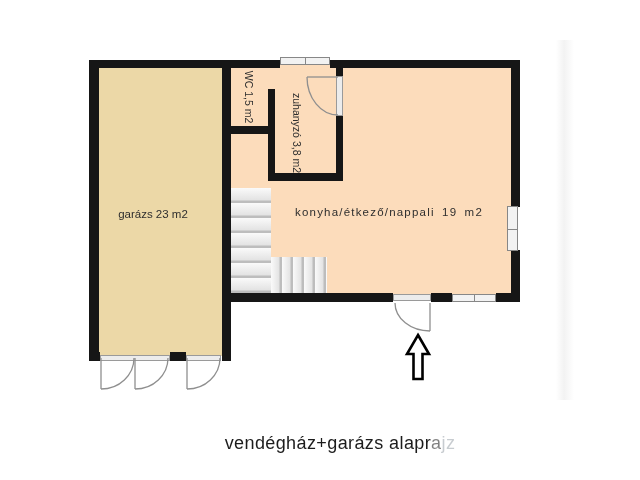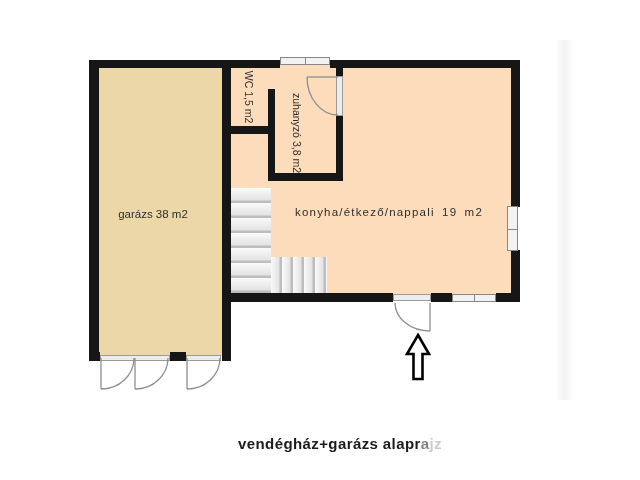--- a/index.html
+++ b/index.html
@@ -52,21 +52,21 @@
 
   .room-label{position:absolute;color:var(--label_text);font-size:11.5px;white-space:nowrap;
     transform:translate(-50%,-50%);}
   .room-label.rot{transform:translate(-50%,-50%) rotate(90deg);font-size:10.5px;}
   #garage-label{left:153px;top:214px;}
   #wc-label{left:249px;top:97px;}
   #shower-label{left:297px;top:133px;}
   #living-label{left:389px;top:212px;letter-spacing:1.2px;word-spacing:3px;}
 
   #caption{position:absolute;left:340px;top:443px;transform:translate(-50%,-50%);
-    font-size:15px;font-weight:bold;color:#1c1c1c;white-space:nowrap;letter-spacing:.4px;}
+    font-size:18px;font-weight:normal;color:#1c1c1c;white-space:nowrap;letter-spacing:.4px;}
   #caption .fade1{opacity:.55;}
   #caption .fade2{opacity:.38;color:#6f7a85;}
 
   #artifact-streak{left:556px;top:40px;width:18px;height:360px;
     background:linear-gradient(to right,rgba(0,0,0,0) 0%,rgba(210,210,210,.28) 45%,rgba(0,0,0,0) 100%);}
 </style>
 </head>
 <body>
 
 <div id="canvas">
@@ -129,21 +129,21 @@
     </g>
 
     <g fill="none" stroke="#8f8f8f" stroke-width="1.3">
       <path d="M187,358 L187,389"></path>
       <path d="M187,389 A33,31 0 0 0 220,358"></path>
     </g>
 
     <polygon points="418,335 429,354 422.5,354 422.5,379 413.5,379 413.5,354 407,354" fill="#ffffff" stroke="#000000" stroke-width="2.6"></polygon>
   </svg>
 
-  <div class="room-label" id="garage-label">garázs 38 m2</div>
+  <div class="room-label" id="garage-label">garázs 23 m2</div>
   <div class="room-label rot" id="wc-label">WC 1,5 m2</div>
   <div class="room-label rot" id="shower-label">zuhanyzó 3,8 m2</div>
   <div class="room-label" id="living-label">konyha/étkező/nappali 19 m2</div>
 
   <div id="caption"><span>vendégház+garázs alapr</span><span class="fade1">a</span><span class="fade2">jz</span></div>
 
   <div class="abs" id="artifact-streak"></div>
 </div>
 
 </body></html>

